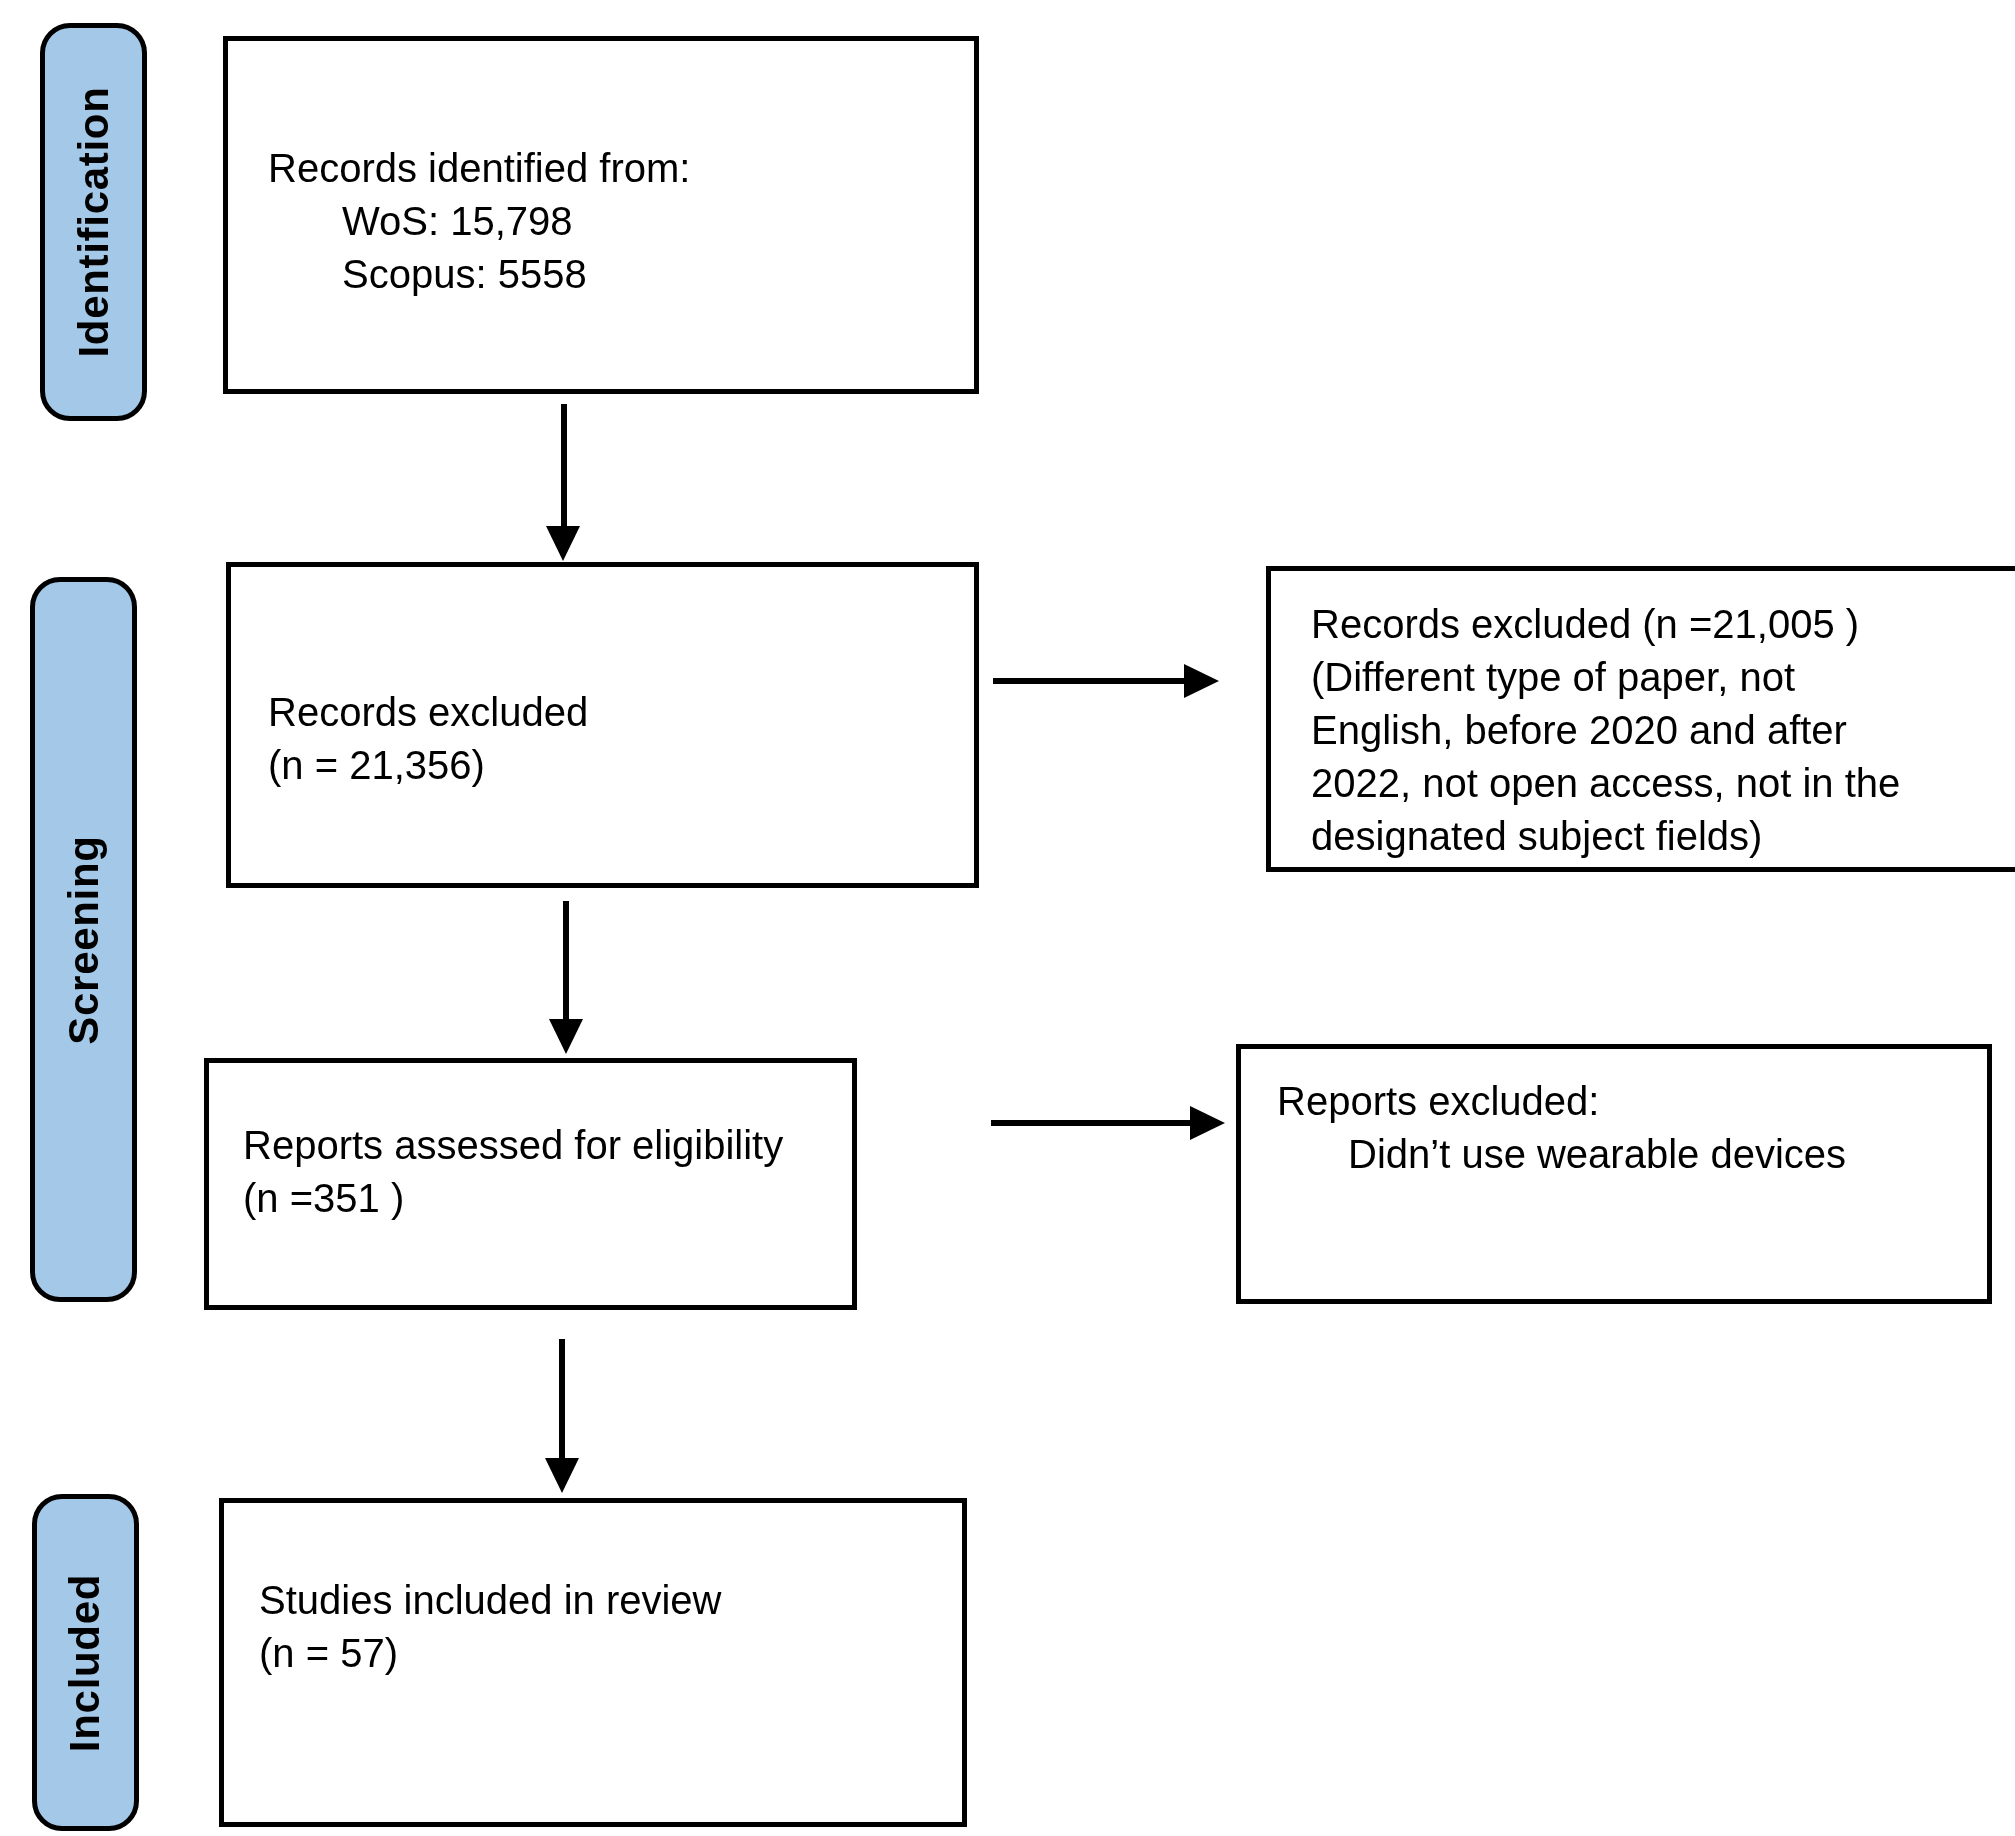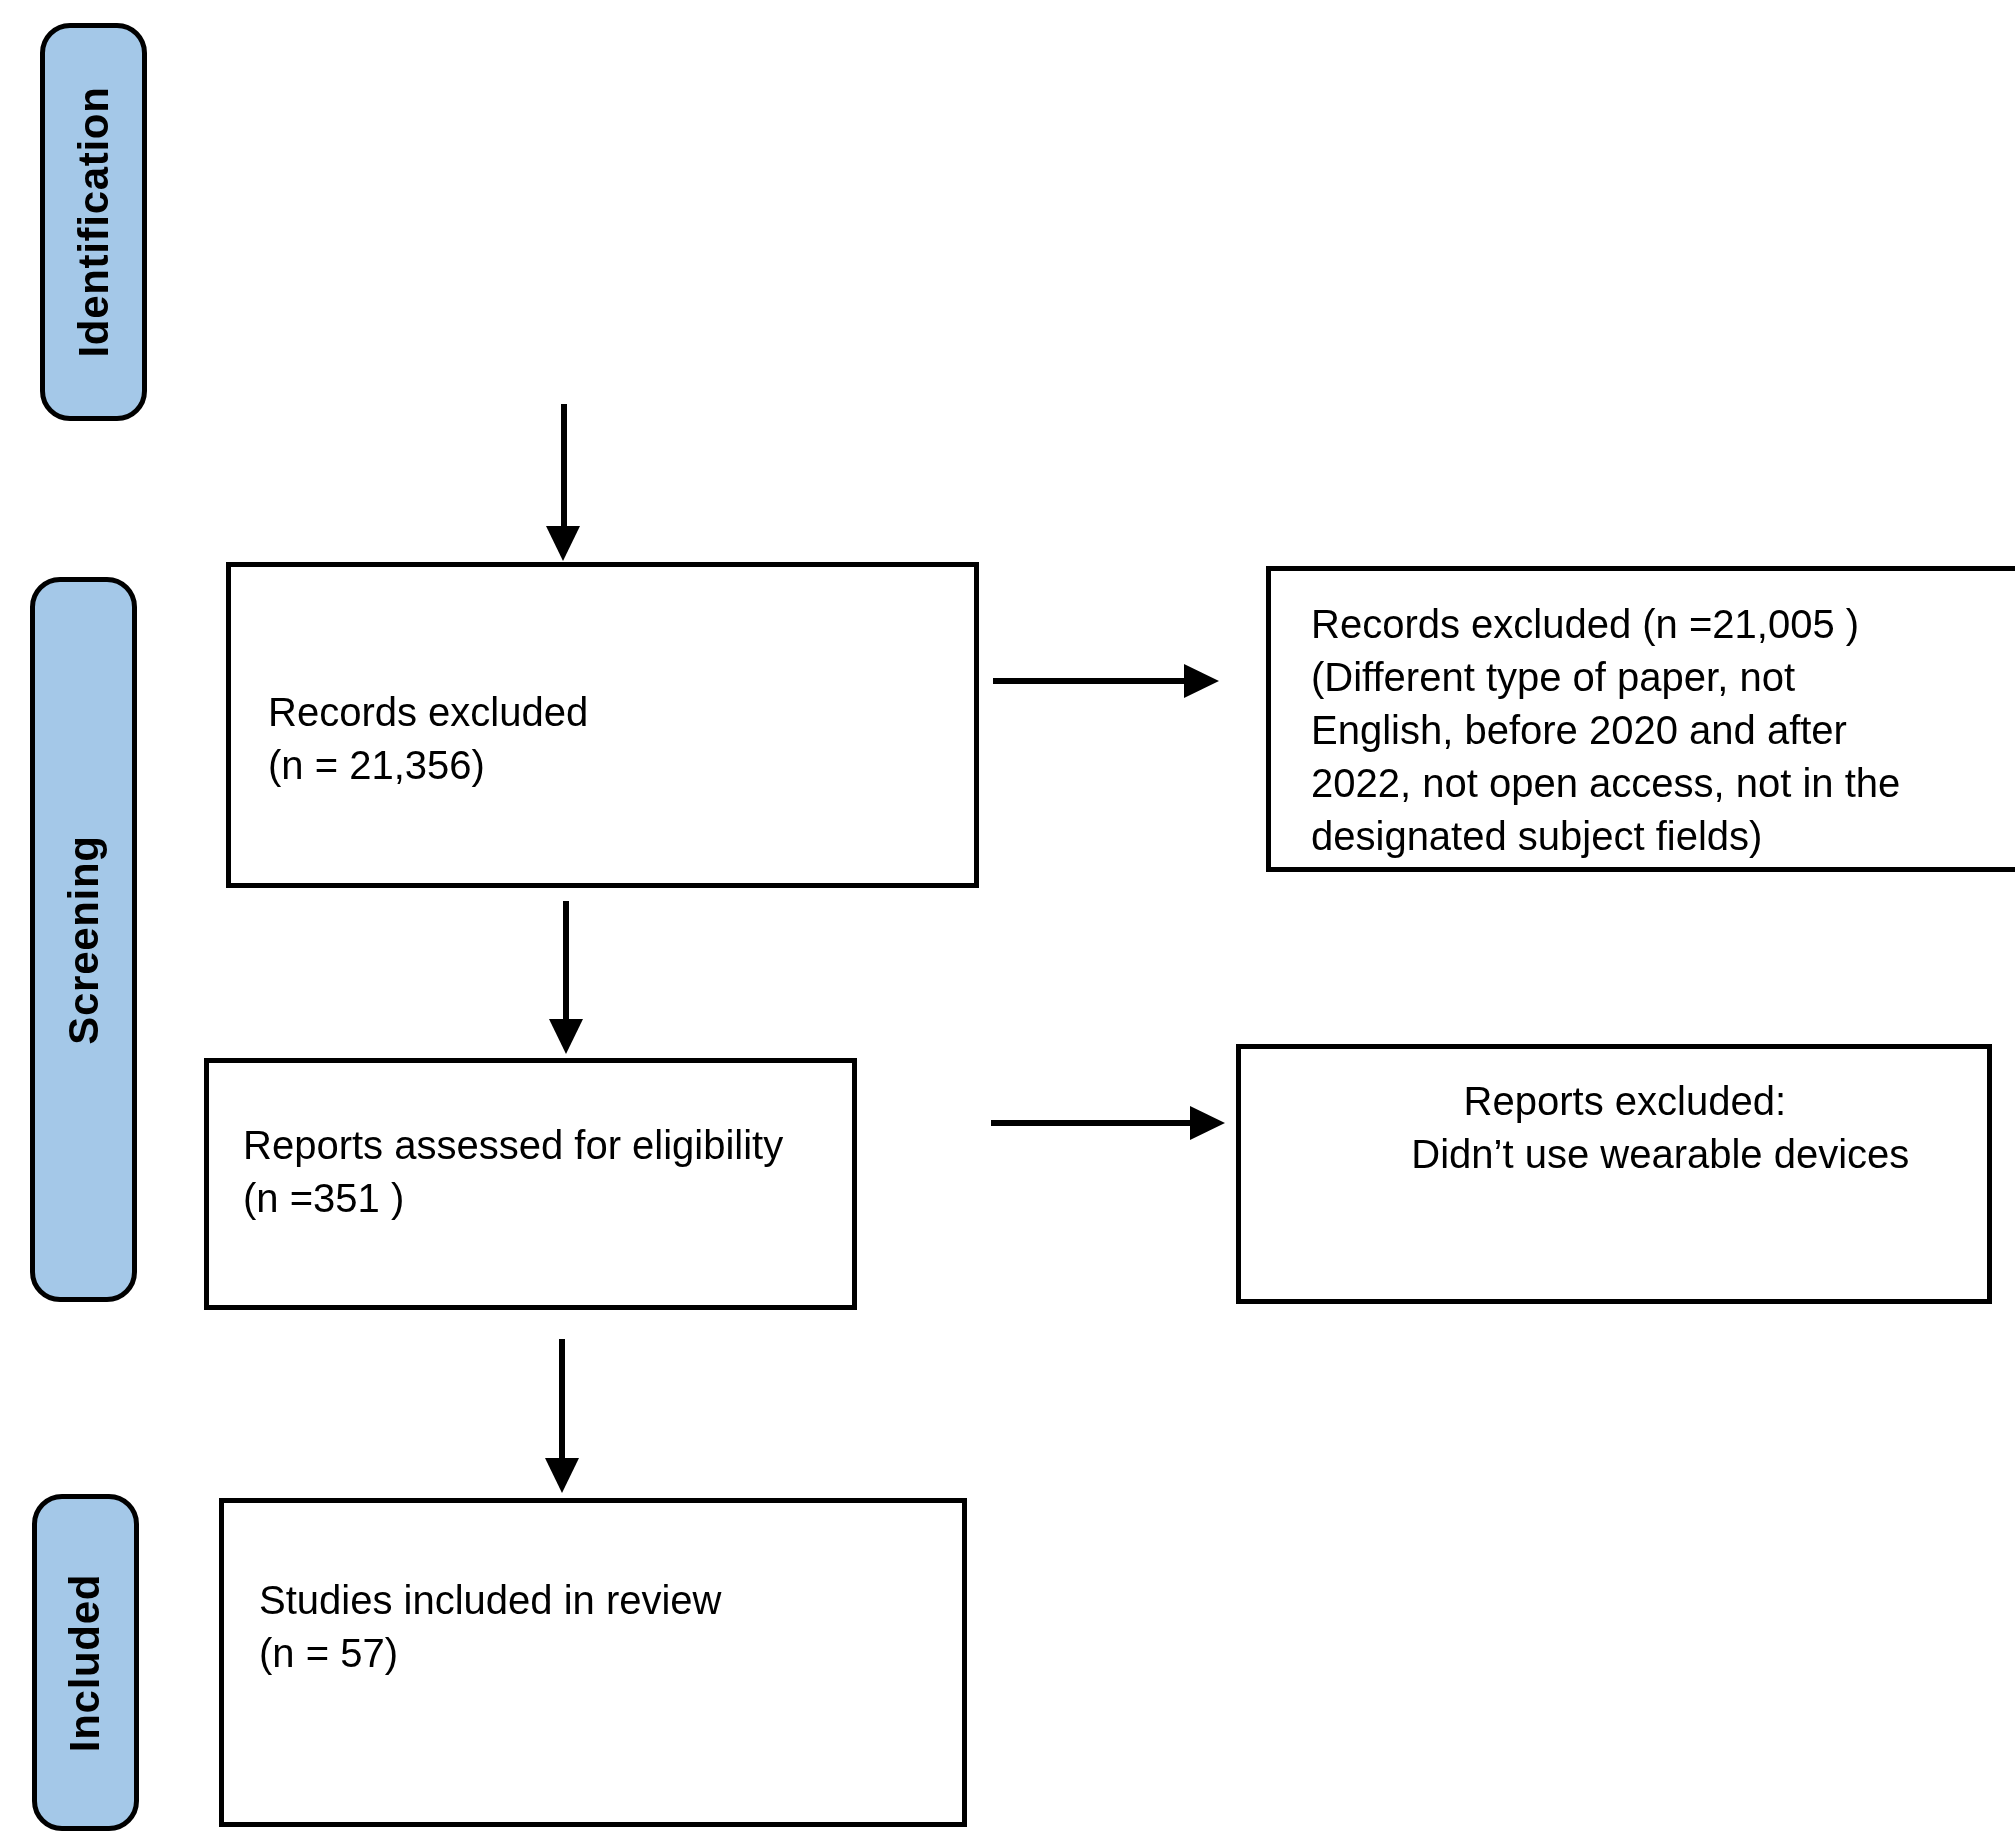--- a/index.html
+++ b/index.html
@@ -45,21 +45,21 @@
   .flow-box .line { white-space: nowrap; }
   .flow-box .indent { margin-left: 74px; }
   .flow-box .indent-wide { margin-left: 71px; }
 
   
   #box-records-identified { left: 223px; top: 36px;  width: 756px; height: 358px; padding: 101px 14.4px 0 40px; }
   #box-records-screened   { left: 226px; top: 562px; width: 753px; height: 326px; padding: 119px 14.4px 0 37px; }
   #box-reports-assessed   { left: 204px; top: 1058px; width: 653px; height: 252px; padding: 56px 14.4px 0 34px; }
   #box-studies-included   { left: 219px; top: 1498px; width: 748px; height: 329px; padding: 71px 14.4px 0 35px; }
   #box-records-excluded   { left: 1266px; top: 566px;  width: 834px; height: 306px; padding: 27px 14.4px 0 40px; }
-  #box-reports-excluded   { left: 1236px; top: 1044px; width: 756px; height: 260px; padding: 26px 14.4px 0 36px; text-align: center; }
+  #box-reports-excluded   { left: 1236px; top: 1044px; width: 756px; height: 260px; padding: 26px 14.4px 0 36px; }
 
   #label-identification { left: 40px; top: 23px;   width: 107px; height: 398px; }
   #label-screening      { left: 30px; top: 577px;  width: 107px; height: 725px; }
   #label-included       { left: 32px; top: 1494px; width: 107px; height: 337px; }
 
   
   .arrow-line-v {
     position: absolute;
     width: 5.8px;
     background: #000;
@@ -104,20 +104,25 @@
   <div class="stage-label" id="label-identification">
     <span class="vtext">Identification</span>
   </div>
   <div class="stage-label" id="label-screening">
     <span class="vtext">Screening</span>
   </div>
   <div class="stage-label" id="label-included">
     <span class="vtext">Included</span>
   </div>
 
+  <div class="flow-box" id="box-records-identified">
+    <div class="line">Records identified from:</div>
+    <div class="line indent">WoS: 15,798</div>
+    <div class="line indent">Scopus: 5558</div>
+  </div>
 
   <div class="flow-box" id="box-records-screened">
     <div class="line">Records excluded</div>
     <div class="line">(n = 21,356)</div>
   </div>
 
   <div class="flow-box" id="box-reports-assessed">
     <div class="line">Reports assessed for eligibility</div>
     <div class="line">(n =351 )</div>
   </div>

